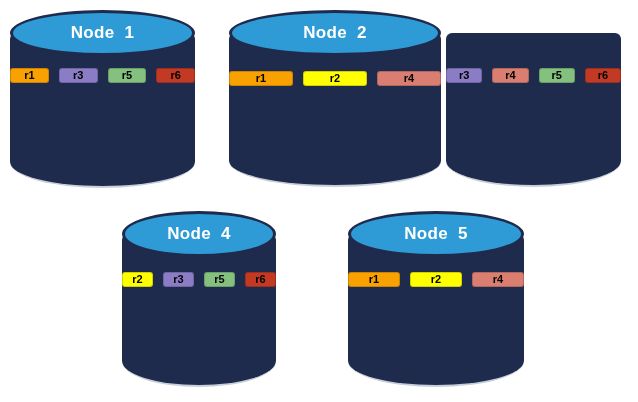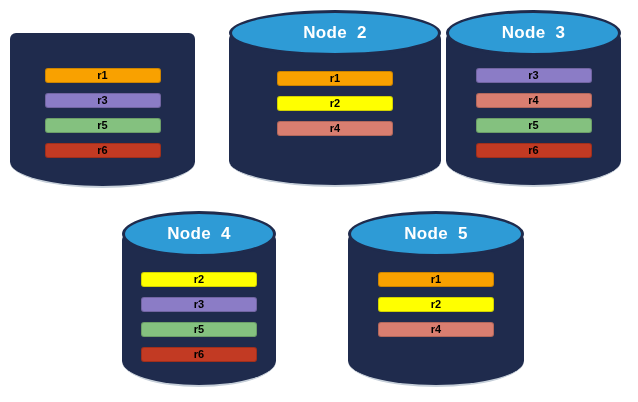--- a/index.html
+++ b/index.html
@@ -46,21 +46,21 @@
     white-space: pre;
     letter-spacing: 0.3px;
     text-align: center;
     padding-bottom: 1px;
   }
   .bars {
     position: absolute;
     left: 0; right: 0;
     top: 58px;
     display: flex;
-    flex-direction: column;
+    flex-direction: row;
     align-items: center;
     gap: 10px;
   }
   .bars.three { top: 61px; }
   .bar {
     width: 114px;
     height: 13px;
     border-radius: 3px;
     border: 1px solid rgba(0,0,0,0.18);
     box-sizing: content-box;
@@ -75,20 +75,23 @@
     line-height: 13px;
   }
 </style>
 </head>
 <body>
 
 <div class="stage">
 
   <div class="cylinder" style="left:10px; top:10px; width:185px; height:178px;">
     <div class="cyl-body"></div>
+    <div class="cyl-top">
+      <span class="cyl-title">Node  1</span>
+    </div>
     <div class="bars">
       <div class="bar" style="background: rgb(249, 161, 0);">
         <span class="bar-label">r1</span>
       </div>
       <div class="bar" style="background: rgb(139, 124, 198);">
         <span class="bar-label">r3</span>
       </div>
       <div class="bar" style="background: rgb(132, 193, 127);">
         <span class="bar-label">r5</span>
       </div>
@@ -111,23 +114,20 @@
         <span class="bar-label">r2</span>
       </div>
       <div class="bar" style="background: rgb(217, 126, 112);">
         <span class="bar-label">r4</span>
       </div>
     </div>
   </div>
 
   <div class="cylinder" style="left:446px; top:10px; width:175px; height:177px;">
     <div class="cyl-body"></div>
-    <div class="cyl-top">
-      <span class="cyl-title">Node  3</span>
-    </div>
     <div class="bars">
       <div class="bar" style="background: rgb(139, 124, 198);">
         <span class="bar-label">r3</span>
       </div>
       <div class="bar" style="background: rgb(217, 126, 112);">
         <span class="bar-label">r4</span>
       </div>
       <div class="bar" style="background: rgb(132, 193, 127);">
         <span class="bar-label">r5</span>
       </div>

